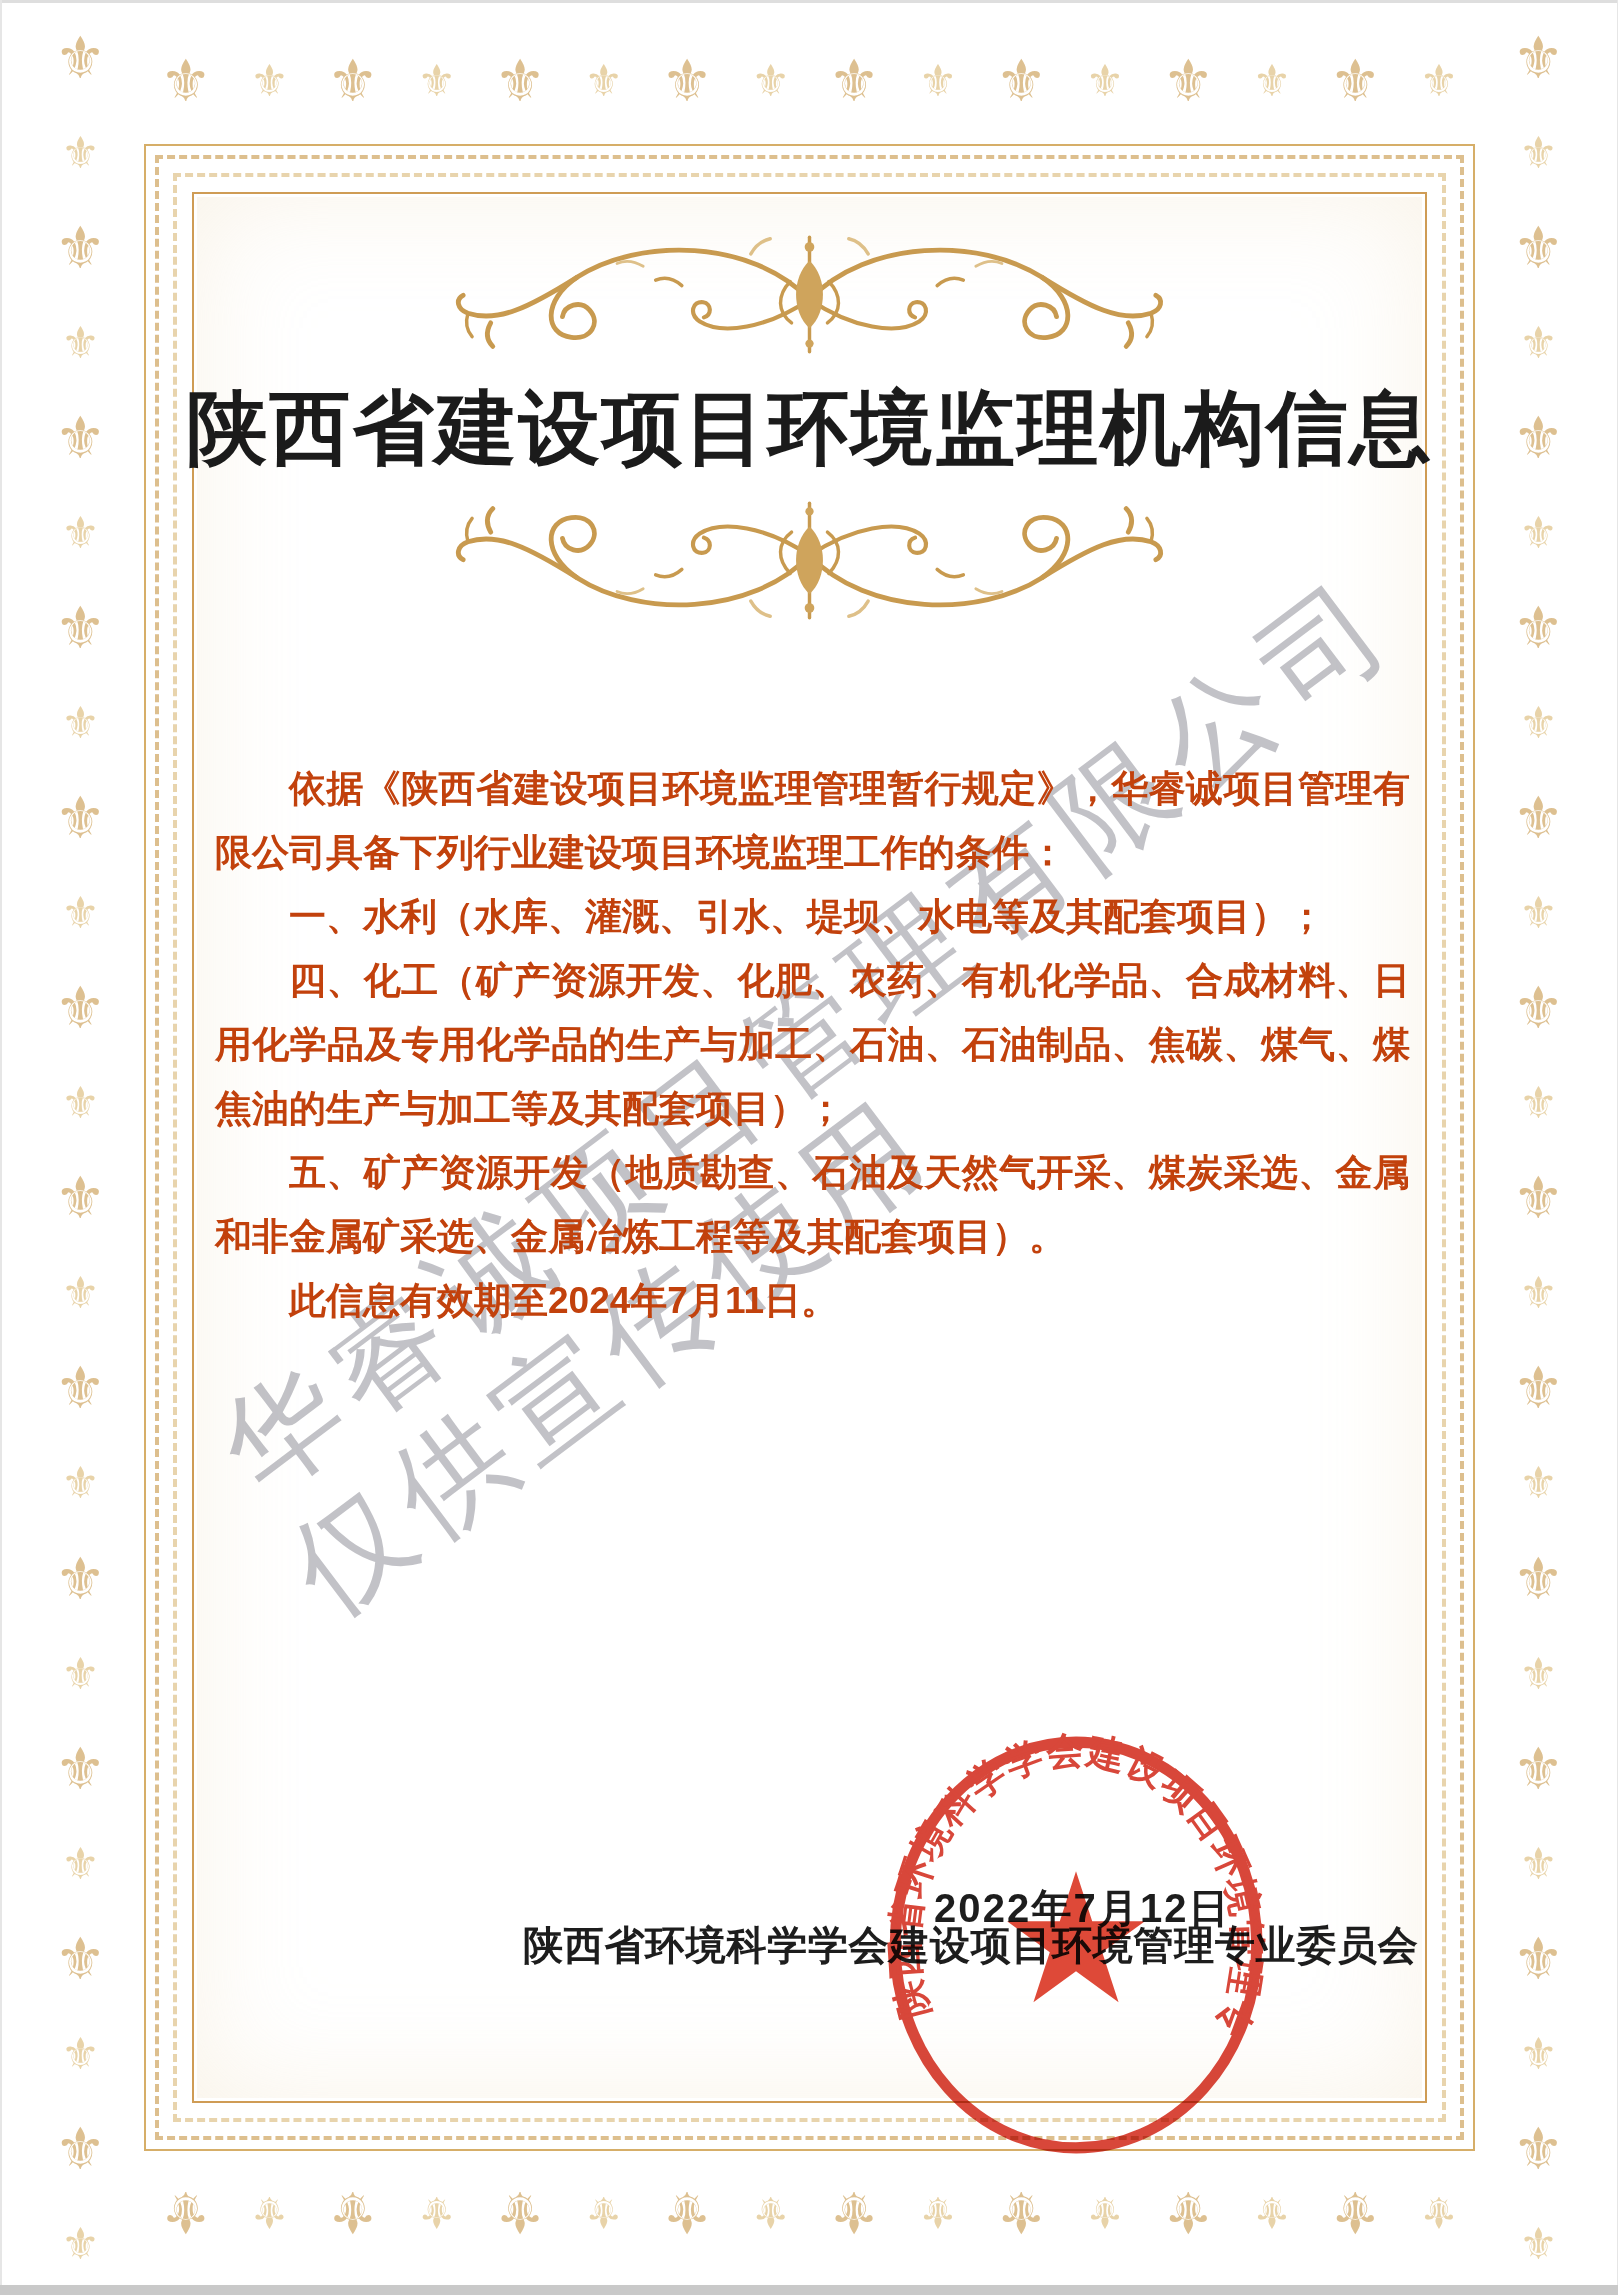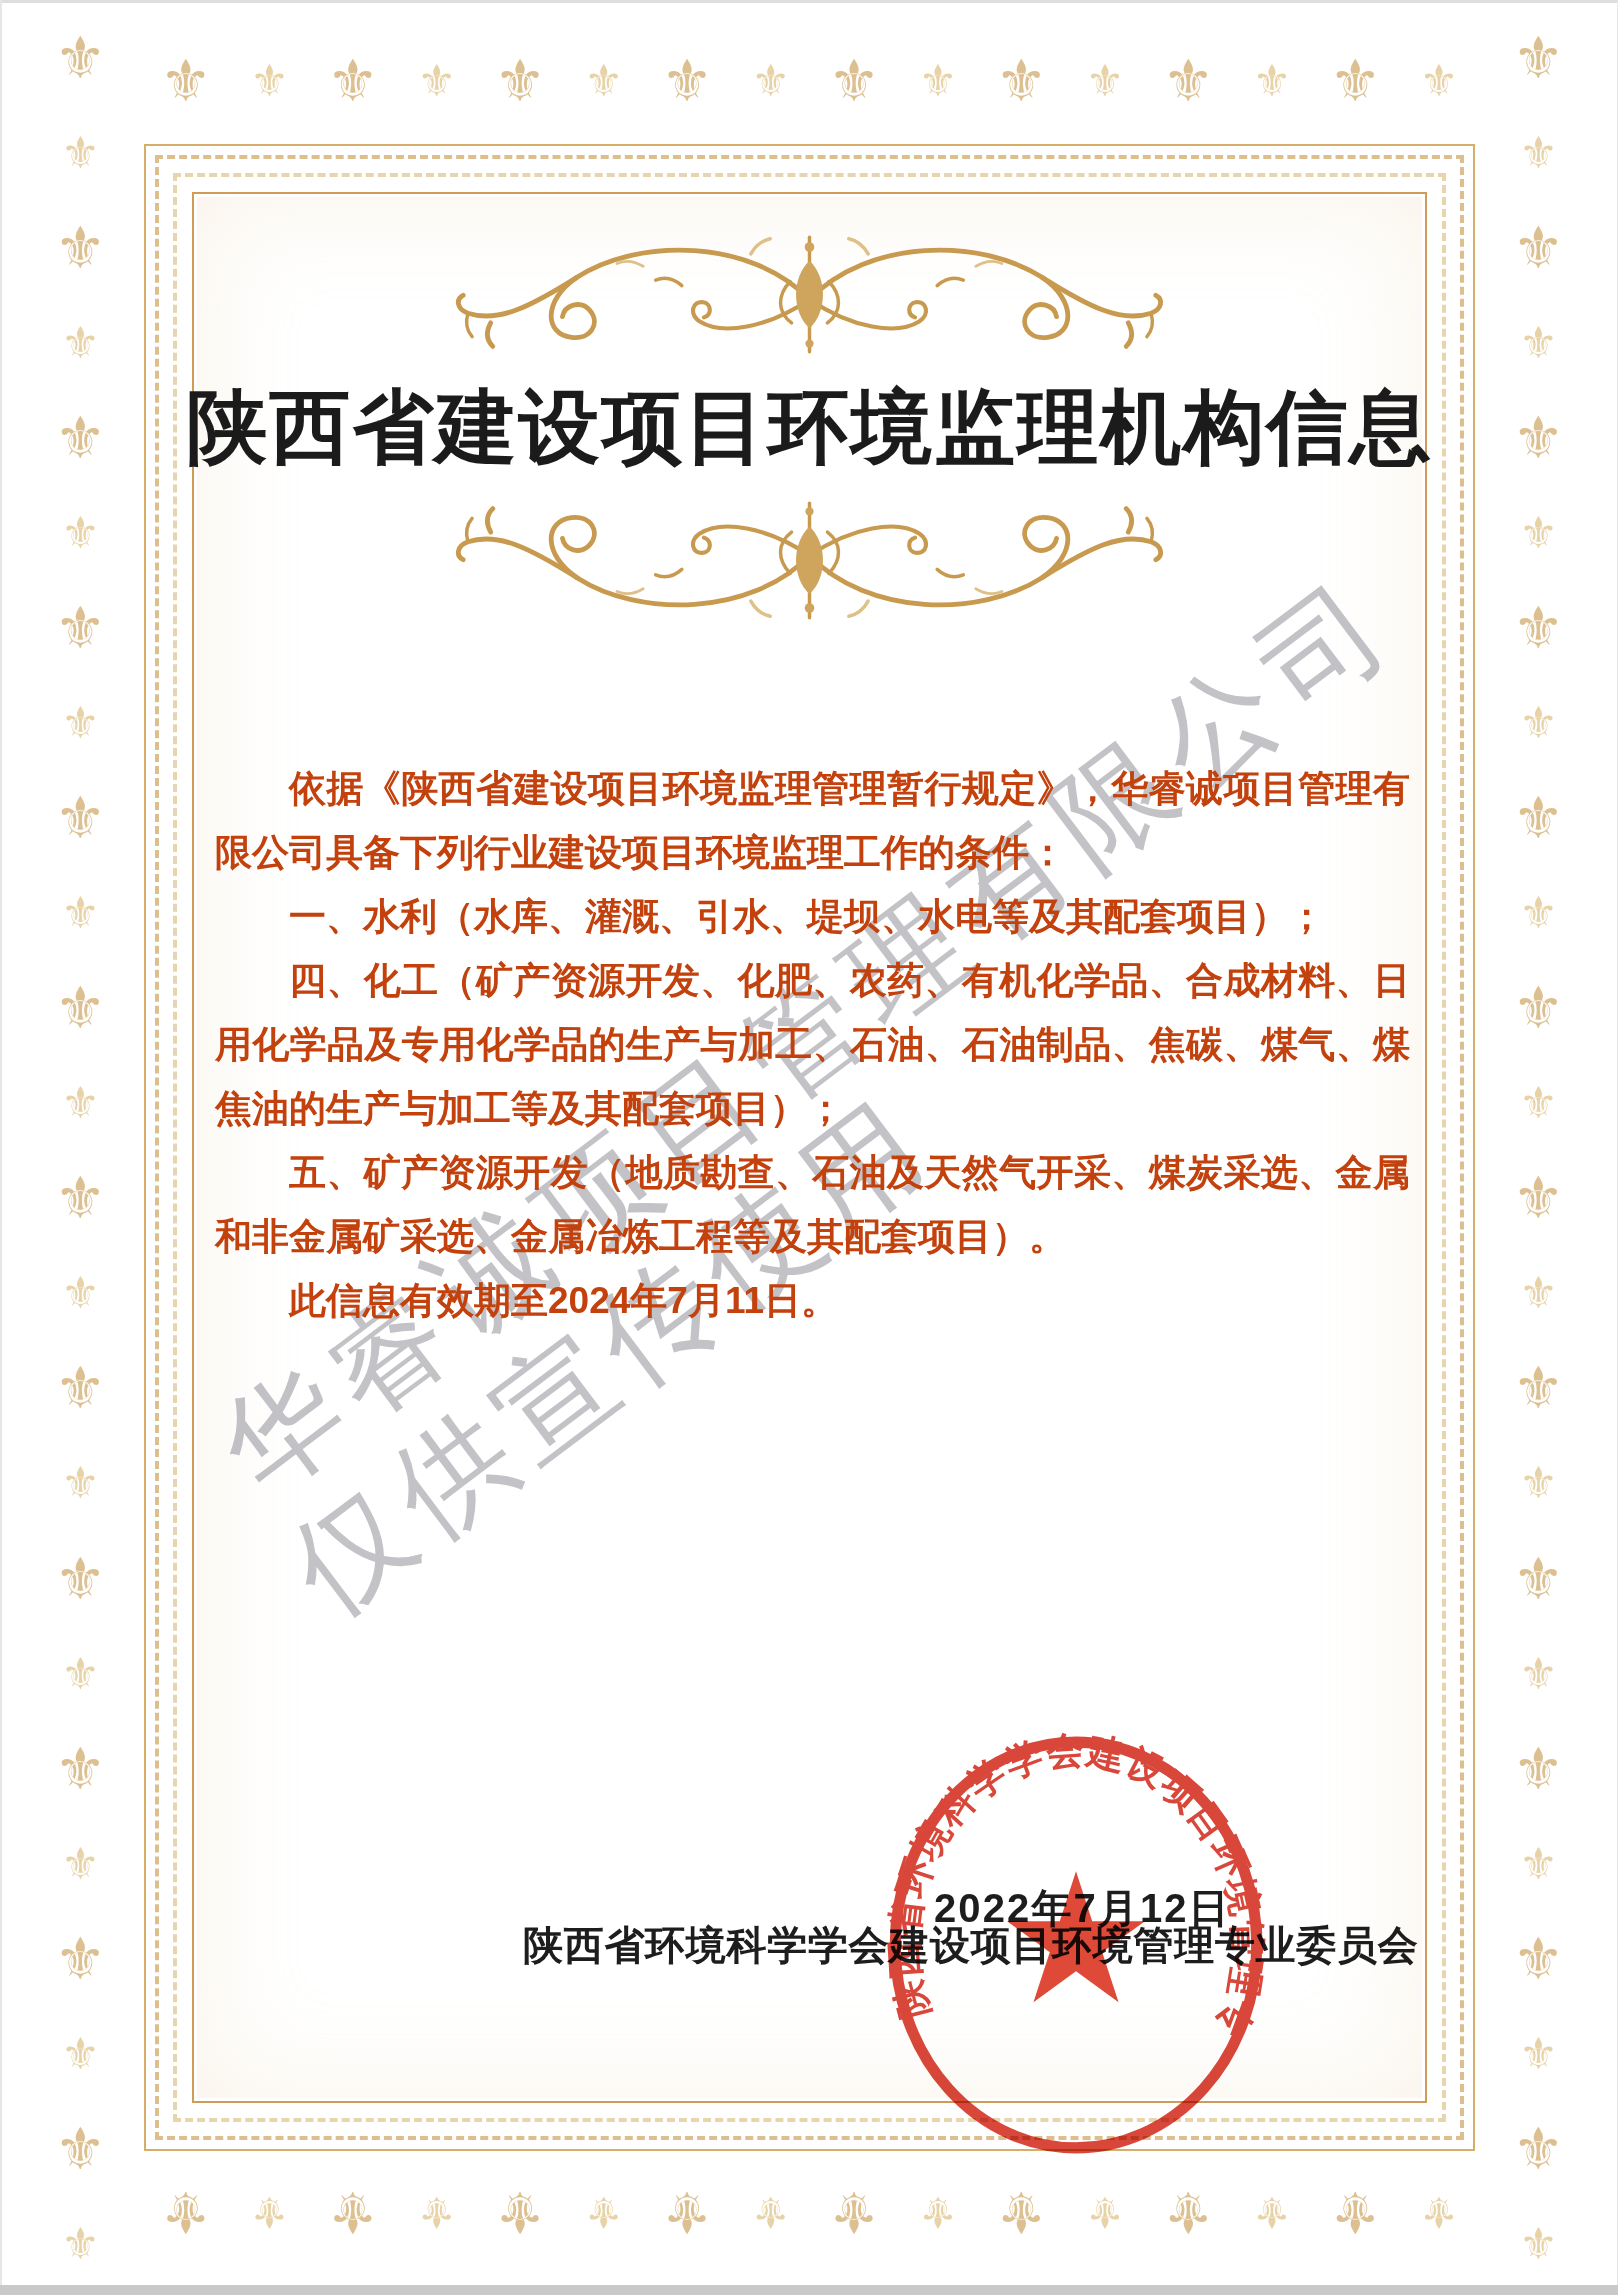--- a/index.html
+++ b/index.html
@@ -29,21 +29,21 @@
   .line3{inset:173px;border:4.1px dashed #e8d4ad;}
   .line4{inset:192px;border:2.1px solid #cf9c55;}
   .paper-glow{position:absolute;inset:197px;box-shadow:inset 0 0 110px rgba(236,216,178,.30);z-index:0;}
   
   .flourish{position:absolute;left:454px;width:711px;height:138px;z-index:2;}
   .flourish.top{top:218px;}
   .flourish.bottom{top:499px;transform:scaleY(-1);}
   
   .title{
     position:absolute;left:0;right:0;top:381px;text-align:center;
-    font-family:Liberation Serif, serif;
+    font-family:Liberation Sans, sans-serif;
     font-size:81px;font-weight:900;letter-spacing:2.1px;color:#1b1b1b;z-index:3;
     line-height:1.18;
   }
   
   .watermark{
     position:absolute;white-space:nowrap;z-index:2;
     font-family:"Liberation Serif","DejaVu Serif",serif;
     color:rgba(120,120,130,.45);font-weight:500;
   }
   .wm1{left:808px;top:1036px;font-size:116px;letter-spacing:14px;

